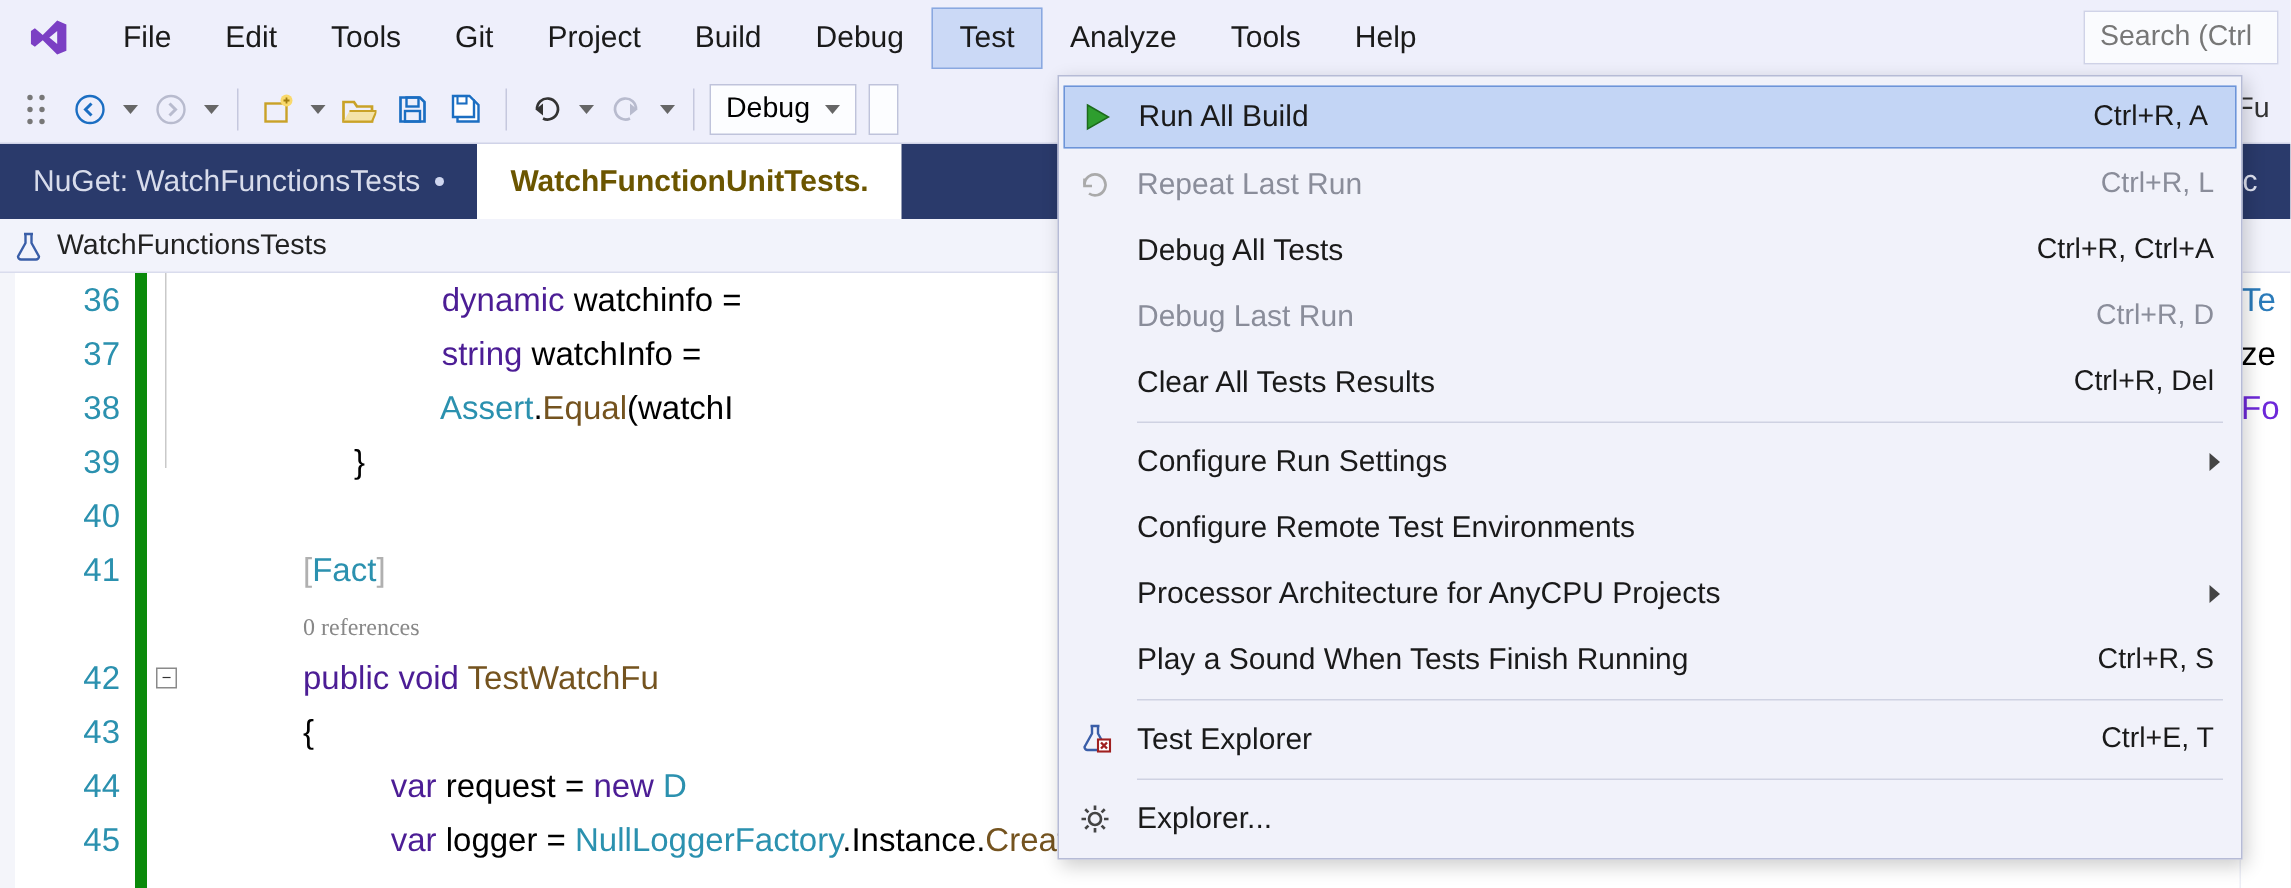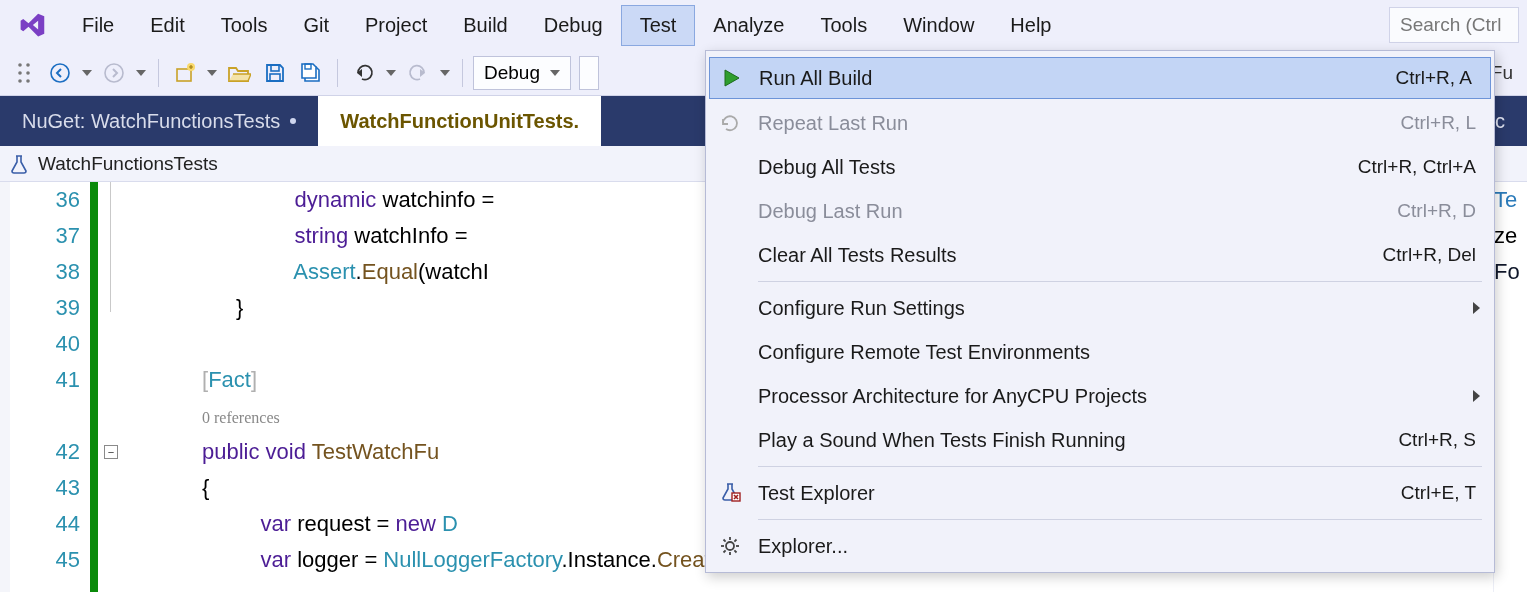--- a/index.html
+++ b/index.html
@@ -75,21 +75,20 @@
   <div class="menu-item">File</div>
   <div class="menu-item">Edit</div>
   <div class="menu-item">Tools</div>
   <div class="menu-item">Git</div>
   <div class="menu-item">Project</div>
   <div class="menu-item">Build</div>
   <div class="menu-item">Debug</div>
   <div class="menu-item active">Test</div>
   <div class="menu-item">Analyze</div>
   <div class="menu-item">Tools</div>
-  <div class="menu-item">Window</div>
   <div class="menu-item">Help</div>
   <div class="search-box">Search (Ctrl</div>
 </div>
 
 <div class="toolbar">
   <div class="tb-btn">
       <svg width="14" height="24">
         <circle cx="3" cy="4" r="1.8" fill="#777"></circle>
         <circle cx="11" cy="4" r="1.8" fill="#777"></circle>
         <circle cx="3" cy="12" r="1.8" fill="#777"></circle>
@@ -217,21 +216,21 @@
     </div>
   <div class="change-bar"></div>
   <div class="fold-gutter" id="fold-gutter">
       <div class="fold-box" style="top: 263px;">−</div>
       <div style="position: absolute; left: 12px; top: 0px; width: 1px; height: 130px; background: rgb(201, 201, 201);"></div>
     </div>
   <div class="code" id="code-lines"><div class="line" style="padding-left: 136px;">    <span class="kw">dynamic</span> watchinfo =</div><div class="line" style="padding-left: 136px;">    <span class="kw">string</span> watchInfo = </div><div class="line" style="padding-left: 136px;">    <span class="type">Assert</span>.<span class="method-name">Equal</span>(watchI</div><div class="line" style="padding-left: 102px;">}</div><div class="line" style="padding-left: 0px;"></div><div class="line" style="padding-left: 68px;"><span class="pale-bracket">[</span><span class="type">Fact</span><span class="pale-bracket">]</span></div><div class="line" style="padding-left: 68px;"><span class="ref-hint">0 references</span></div><div class="line" style="padding-left: 68px;"><span class="kw">public</span> <span class="kw">void</span> <span class="method-name">TestWatchFu</span></div><div class="line" style="padding-left: 68px;">{</div><div class="line" style="padding-left: 102px;">    <span class="kw">var</span> request = <span class="kw">new</span> <span class="type">D</span></div><div class="line" style="padding-left: 102px;">    <span class="kw">var</span> logger = <span class="type">NullLoggerFactory</span>.Instance.<span class="method-name">CreateLogger</span>(<span class="str">"Null Logger"</span>);</div></div>
   <div class="right-peek" id="right-peek">
       <div style="height: 36px; color: rgb(43, 123, 186);">Te</div>
       <div style="height: 36px;">ze</div>
-      <div style="height: 36px; color: #0f172a;">Fo</div>
+      <div style="height: 36px; color: #6d28d9;">Fo</div>
       <div style="height: 36px;"></div>
       <div style="height: 36px;"></div>
       <div style="height: 36px;"></div>
       <div style="height: 36px;"></div>
       <div style="height: 36px;"></div>
       <div style="height: 36px;"></div>
       <div style="height: 36px;"></div>
       <div style="height: 36px;"></div>
     </div>
 </div>

